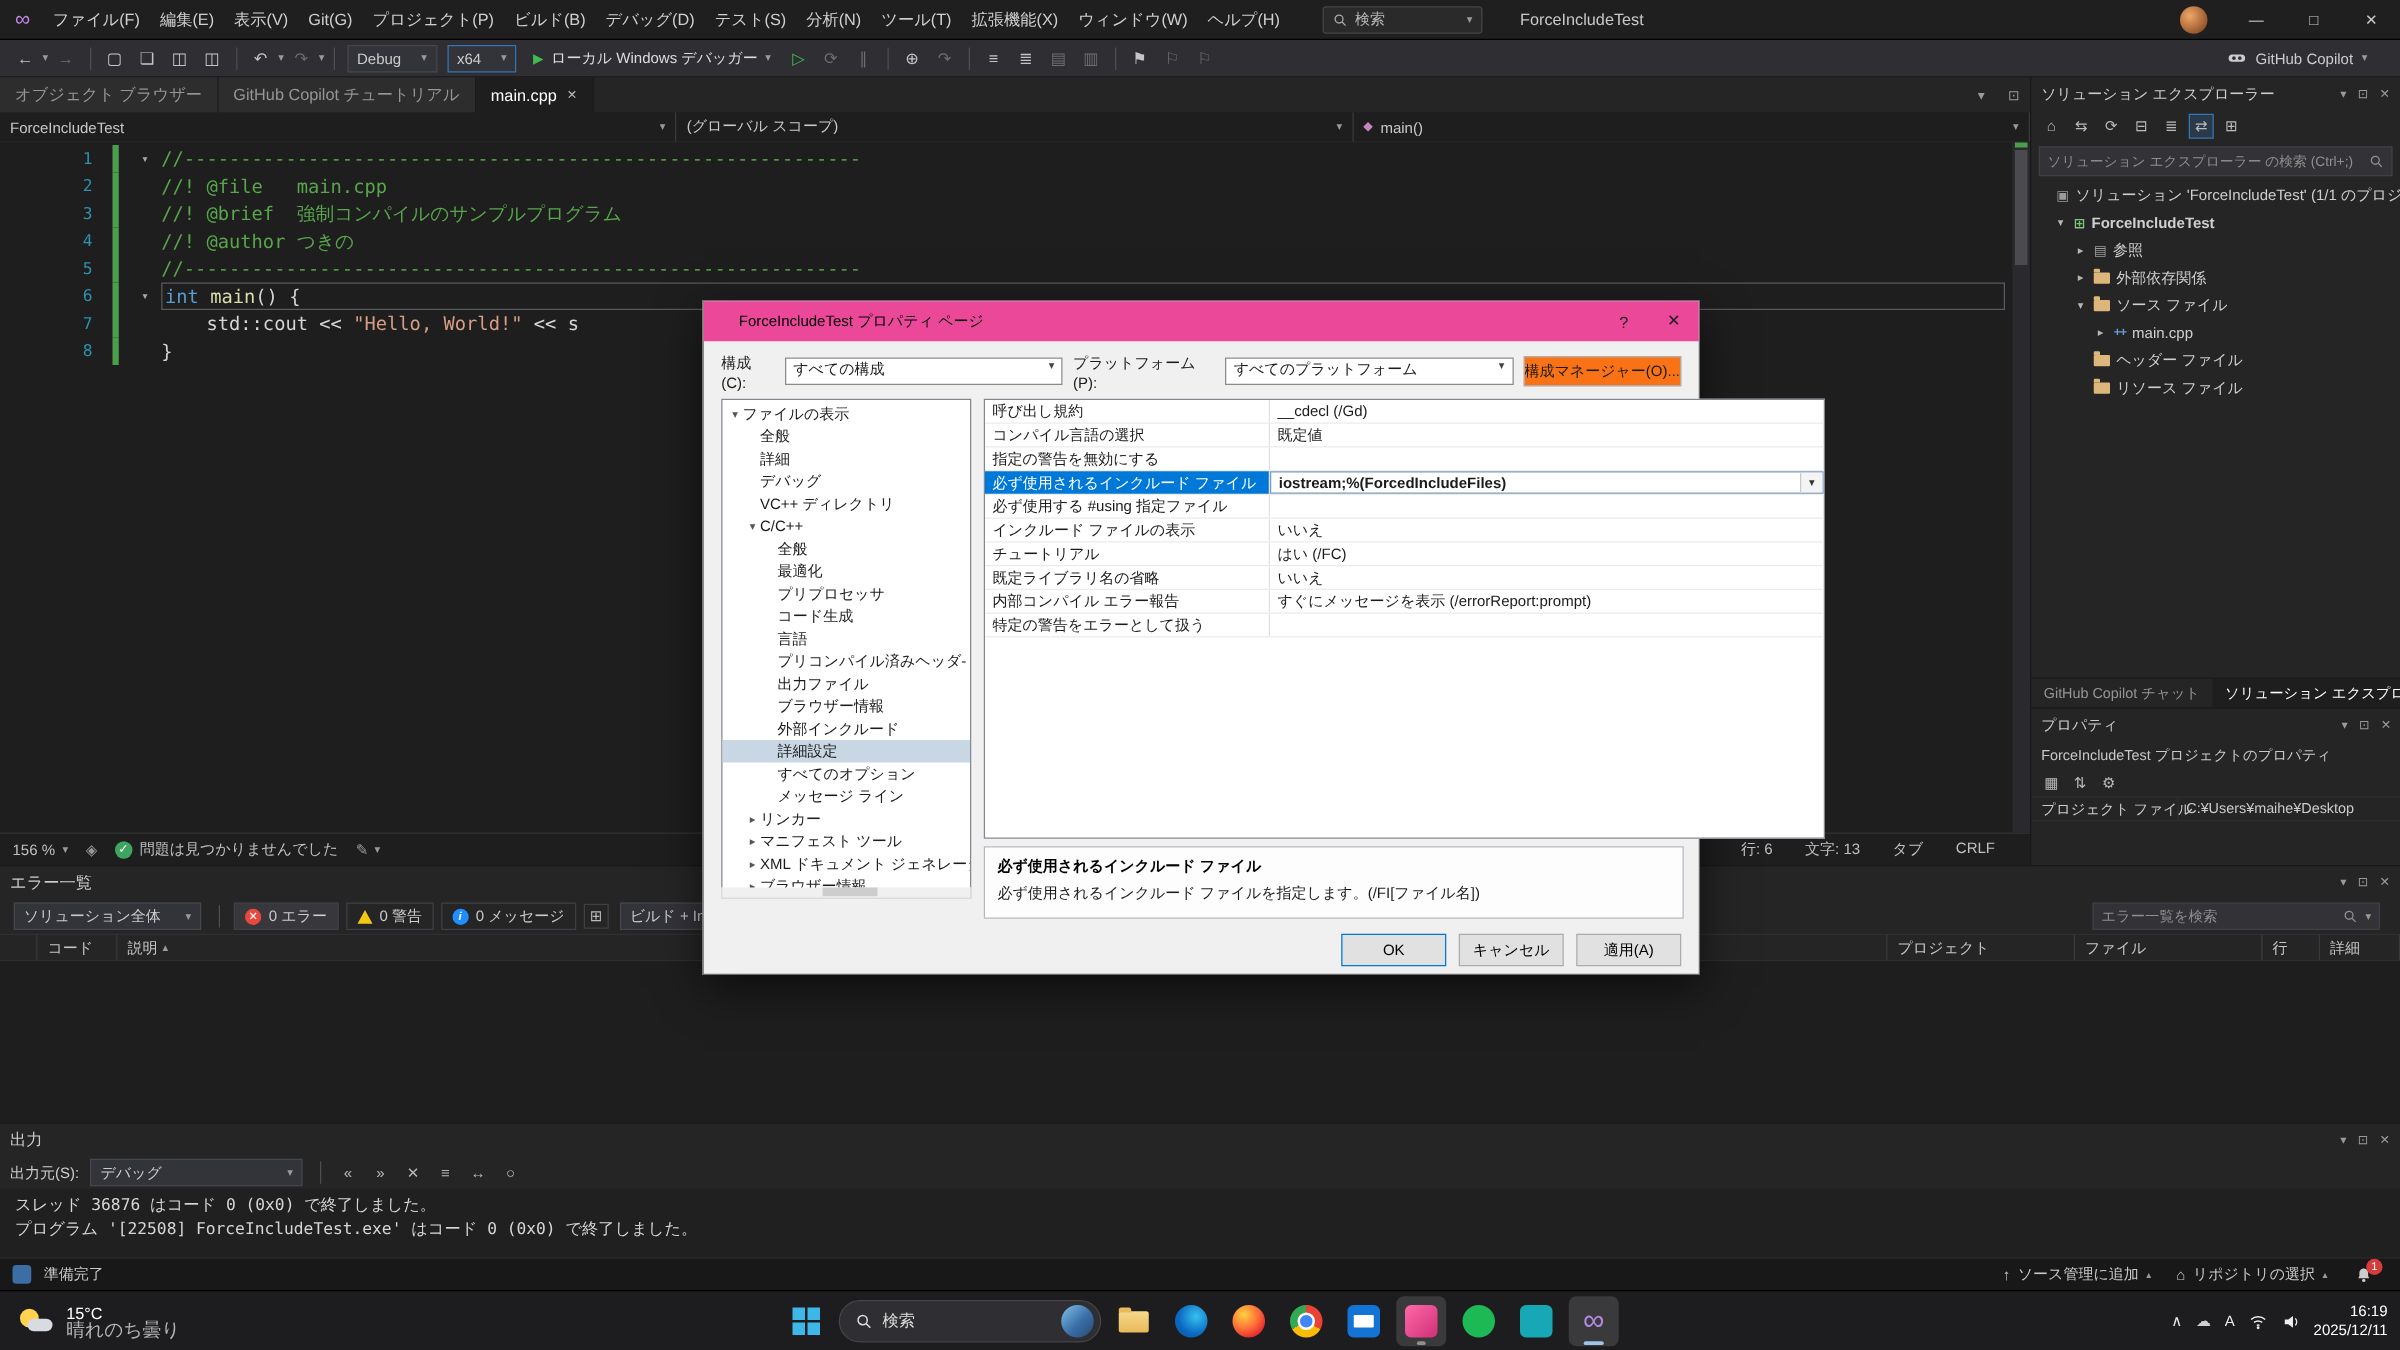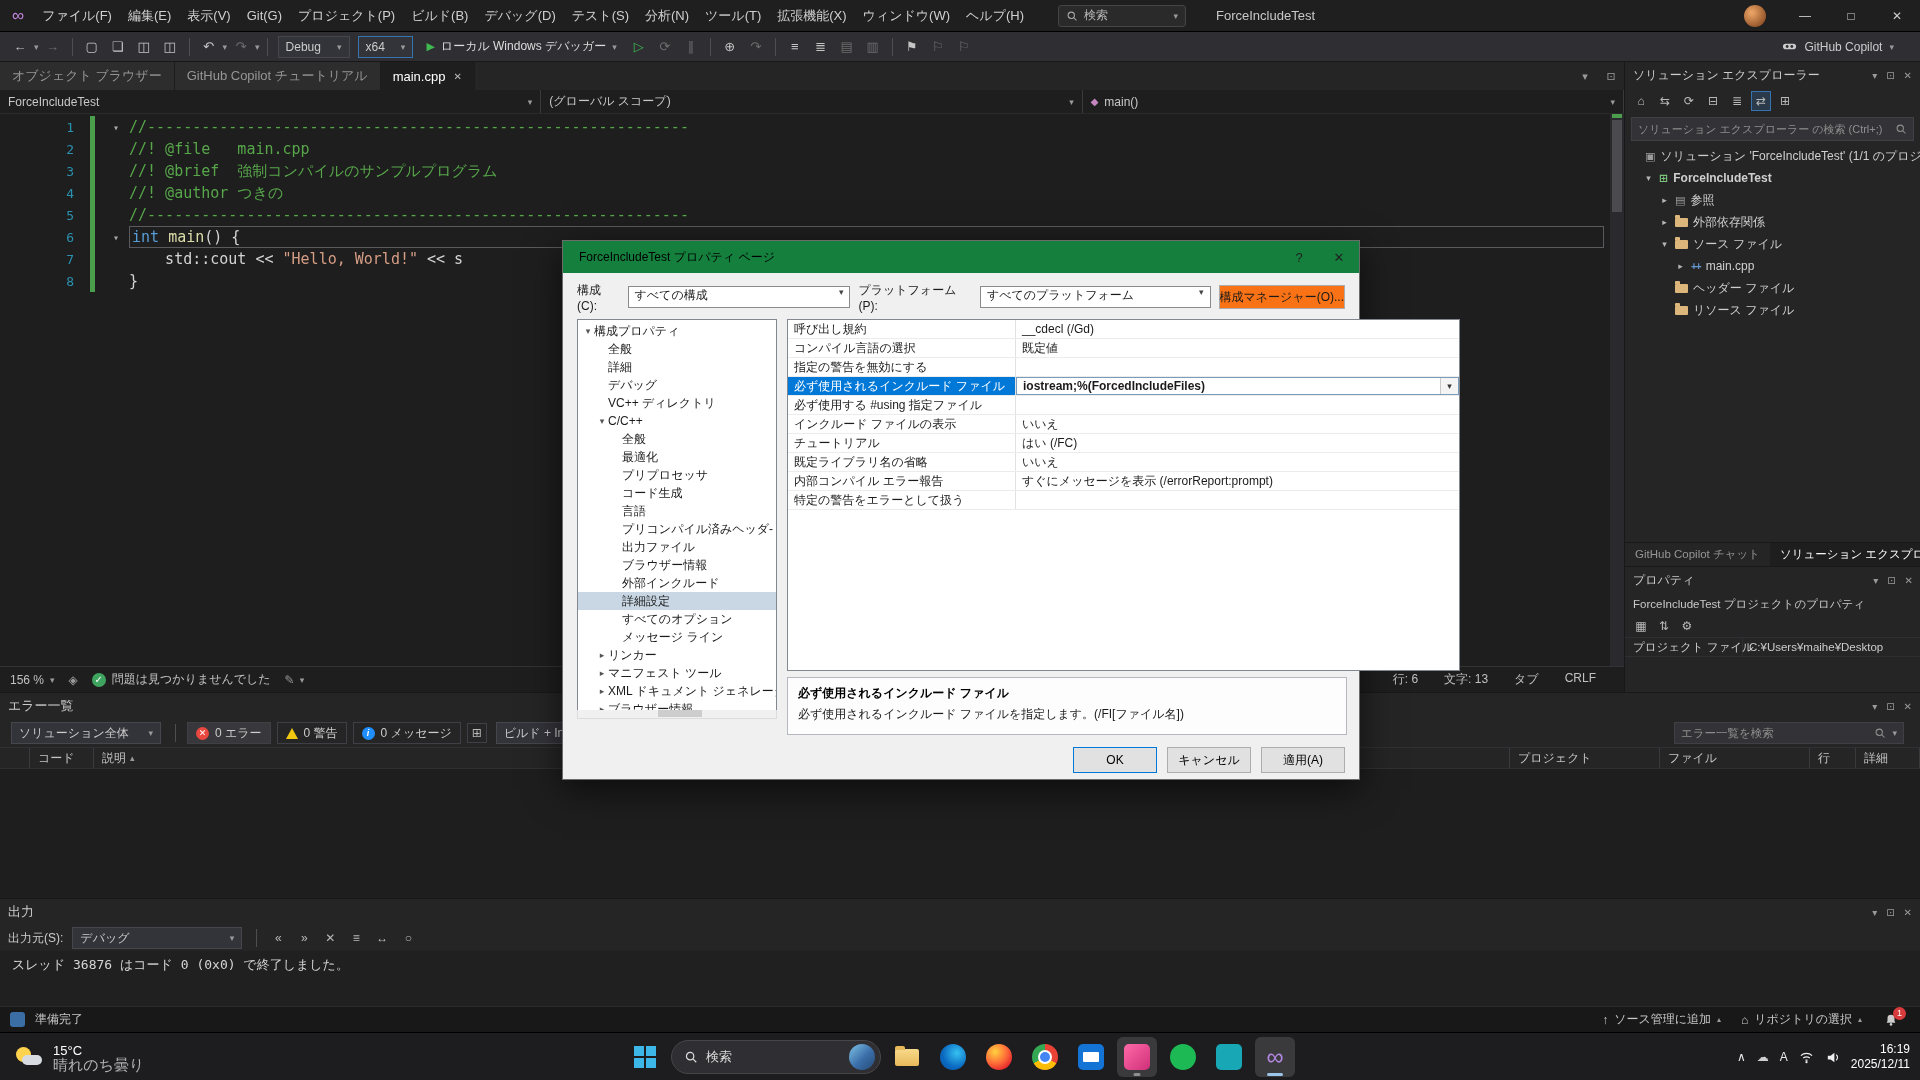--- a/index.html
+++ b/index.html
@@ -150,21 +150,21 @@
 .mailapp::after{content:"";position:absolute;left:5px;top:8px;width:16px;height:10px;background:#fff;border-radius:1px}
 .pinkapp{width:26px;height:26px;border-radius:5px;background:linear-gradient(135deg,#ff6aa8,#cf2f78)}
 .spotifyapp{width:26px;height:26px;border-radius:50%;background:#1db954}
 .tealapp{width:26px;height:26px;border-radius:5px;background:#18a7b5}
 .vsapp{font-size:24px;color:#b388e0}
 .tray{position:absolute;right:6px;top:0;height:48px;display:flex;align-items:center;gap:11px;color:#e8e8e8;font-size:12px;padding-right:4px}
 .clock{text-align:right;line-height:15px;font-size:12px;color:#fff;white-space:nowrap}
 
 
 .dlg{position:absolute;left:562px;top:240px;width:798px;height:540px;background:#f0f0f0;border:1px solid #6b6b6b;box-shadow:0 10px 34px rgba(0,0,0,.6);z-index:50;color:#1b1b1b;font-size:12px}
-.dtitle{height:32px;background:#15803d;display:flex;align-items:center;padding-left:16px;color:#000}
+.dtitle{height:32px;background:#ec4899;display:flex;align-items:center;padding-left:28px;color:#000}
 .dctrl{margin-left:auto;display:flex}
 .dwb{width:40px;height:32px;display:flex;align-items:center;justify-content:center;color:#222;font-size:13px}
 .dcfgrow{position:absolute;left:14px;right:14px;top:44px;height:24px;display:flex;align-items:center;gap:8px}
 .dcombo{height:22px;background:#fff;border:1px solid #8b8b8b;display:flex;align-items:flex-start;padding:0 6px;white-space:nowrap}
 .dda{margin-left:auto;color:#444;font-size:9px}
 .dmgr{margin-left:auto;width:128px;height:24px;background:#f97316;border:1px solid #adadad;display:flex;align-items:center;justify-content:center;white-space:nowrap}
 .dtree{position:absolute;left:14px;top:78px;width:200px;height:400px;background:#fff;border:1px solid #828790;overflow:hidden;padding-top:2px}
 .dtr{height:18px;display:flex;align-items:center;color:#1b1b1b;white-space:nowrap}
 .dtr .ar{width:12px;text-align:center;font-size:9px;color:#555;flex:none}
 .dtr.sel{background:#c9d7e4}
@@ -548,20 +548,21 @@
       <span class="vsep"></span>
       <span class="sicon">«</span>
       <span class="sicon">»</span>
       <span class="sicon">✕</span>
       <span class="sicon">≡</span>
       <span class="sicon">↔</span>
       <span class="sicon">○</span>
     </div>
     <div class="obody">
       <div>スレッド 36876 はコード 0 (0x0) で終了しました。</div>
+      <div>プログラム '[22508] ForceIncludeTest.exe' はコード 0 (0x0) で終了しました。</div>
     </div>
   </div>
 
   <div class="statusbar">
     <span class="sbico"></span>
     <span>準備完了</span>
     <div class="sbright">
       <span class="sbitem">
         <span>↑</span>
         <span>ソース管理に追加</span>
@@ -677,21 +678,21 @@
       <div class="dcombo" style="width:238px">
         <span>すべてのプラットフォーム</span>
           <span class="dda">▾</span>
       </div>
       <div class="dmgr">構成マネージャー(O)...</div>
     </div>
 
     <div class="dtree">
       <div class="dtr dlv0">
           <span class="ar">▾</span>
-          <span>構成プロパティ</span>
+          <span>ファイルの表示</span>
         </div>
       <div class="dtr dlv1">
           <span class="ar"></span>
           <span>全般</span>
         </div>
       <div class="dtr dlv1">
           <span class="ar"></span>
           <span>詳細</span>
         </div>
       <div class="dtr dlv1">

